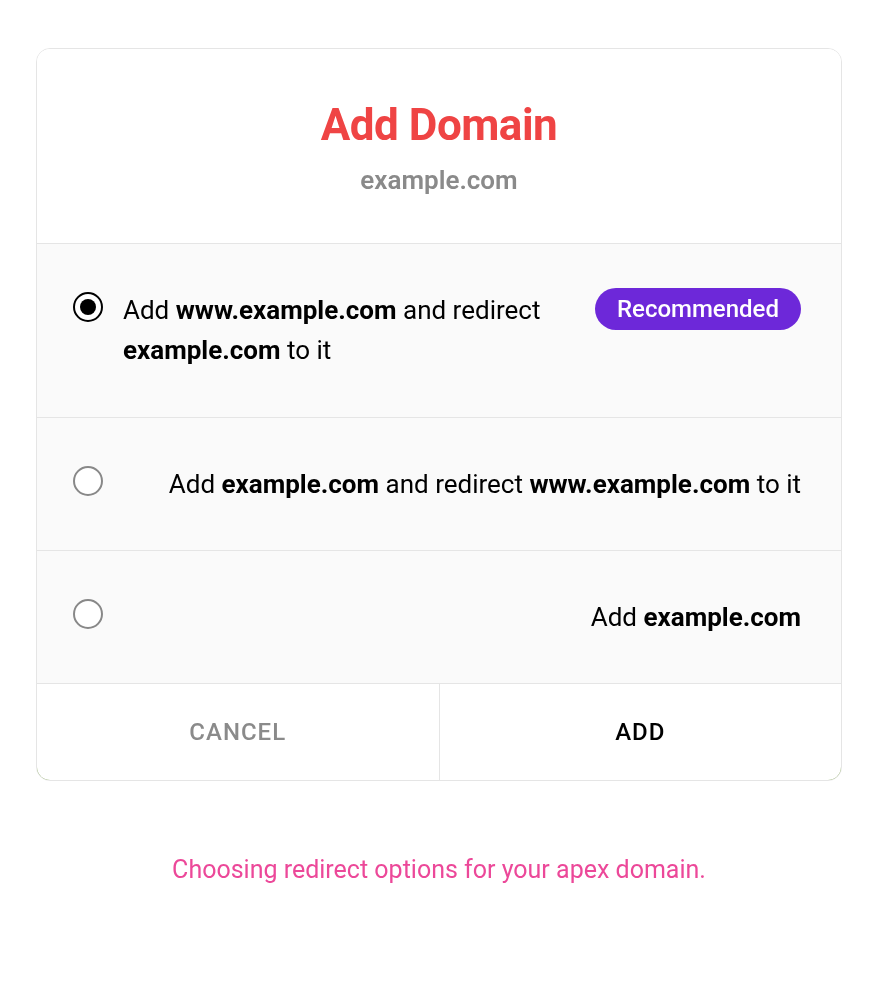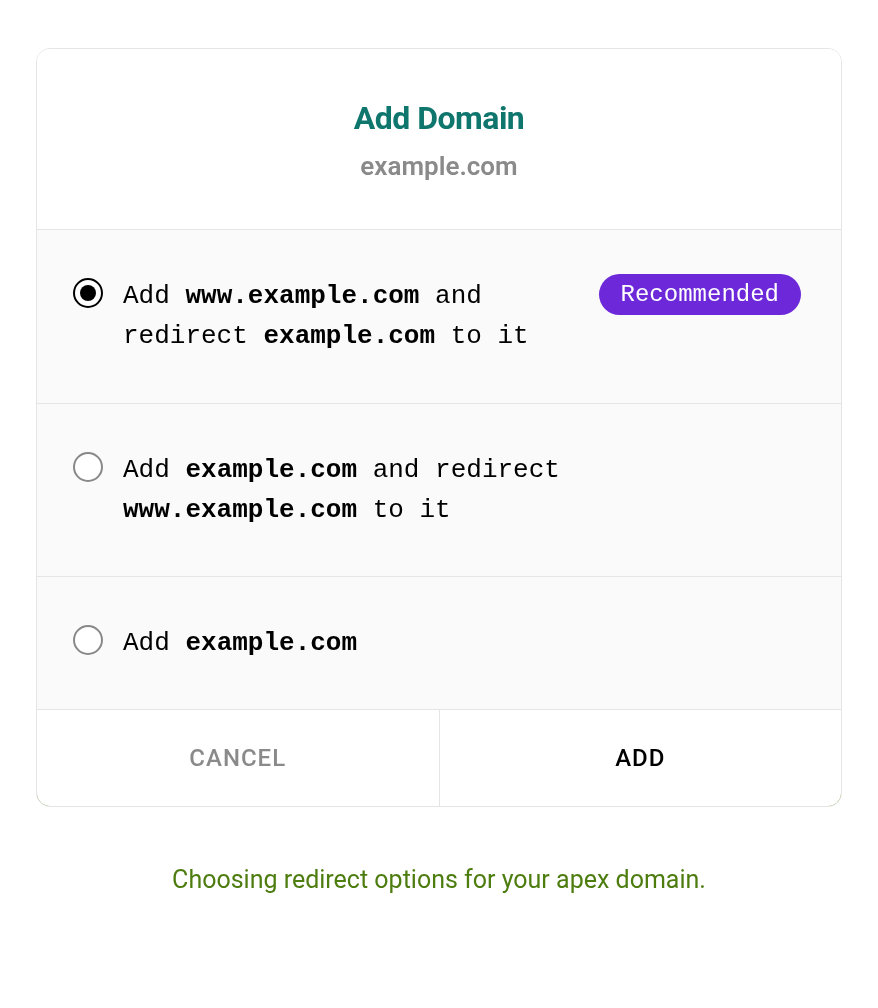--- a/index.html
+++ b/index.html
@@ -18,23 +18,23 @@
       border-radius: 14px;
       overflow: hidden;
       background: #ffffff;
     }
     .dialog-header {
       text-align: center;
       padding: 50px 40px 48px 40px;
       background: #ffffff;
     }
     .dialog-title {
-      font-size: 32px;
+      font-size: 44px;
       font-weight: 700;
-      color: #0f766e;
+      color: #ef4444;
       letter-spacing: -0.5px;
     }
     .dialog-subtitle {
       font-size: 26px;
       font-weight: 600;
       color: #8a8a8a;
       margin-top: 14px;
     }
     .option {
       display: flex;
@@ -66,23 +66,22 @@
       transform: translate(-50%, -50%);
       width: 16px;
       height: 16px;
       background: #000000;
       border-radius: 50%;
     }
     .option-body {
       flex: 1;
       display: flex;
       align-items: flex-start;
-      justify-content: space-between;
+      justify-content: flex-end;
       gap: 4px;
-      font-family: Liberation Mono, monospace;
     }
     .option-text {
       font-size: 26px;
       line-height: 1.55;
       color: #000000;
       font-weight: 400;
     }
     .option-text b {
       font-weight: 700;
     }
@@ -116,23 +115,23 @@
     }
     .footer-btn.cancel {
       color: #8a8a8a;
       border-right: 1px solid #e5e5e5;
     }
     .footer-btn.add {
       color: #000000;
     }
     .caption {
       text-align: center;
-      color: #4d7c0f;
+      color: #ec4899;
       font-size: 25px;
-      margin-top: 58px;
+      margin-top: 74px;
       font-weight: 400;
     }
   </style>
 </head>
 <body>
 
 <div class="dialog">
   <div class="dialog-header">
     <div class="dialog-title">Add Domain</div>
     <div class="dialog-subtitle">example.com</div>

